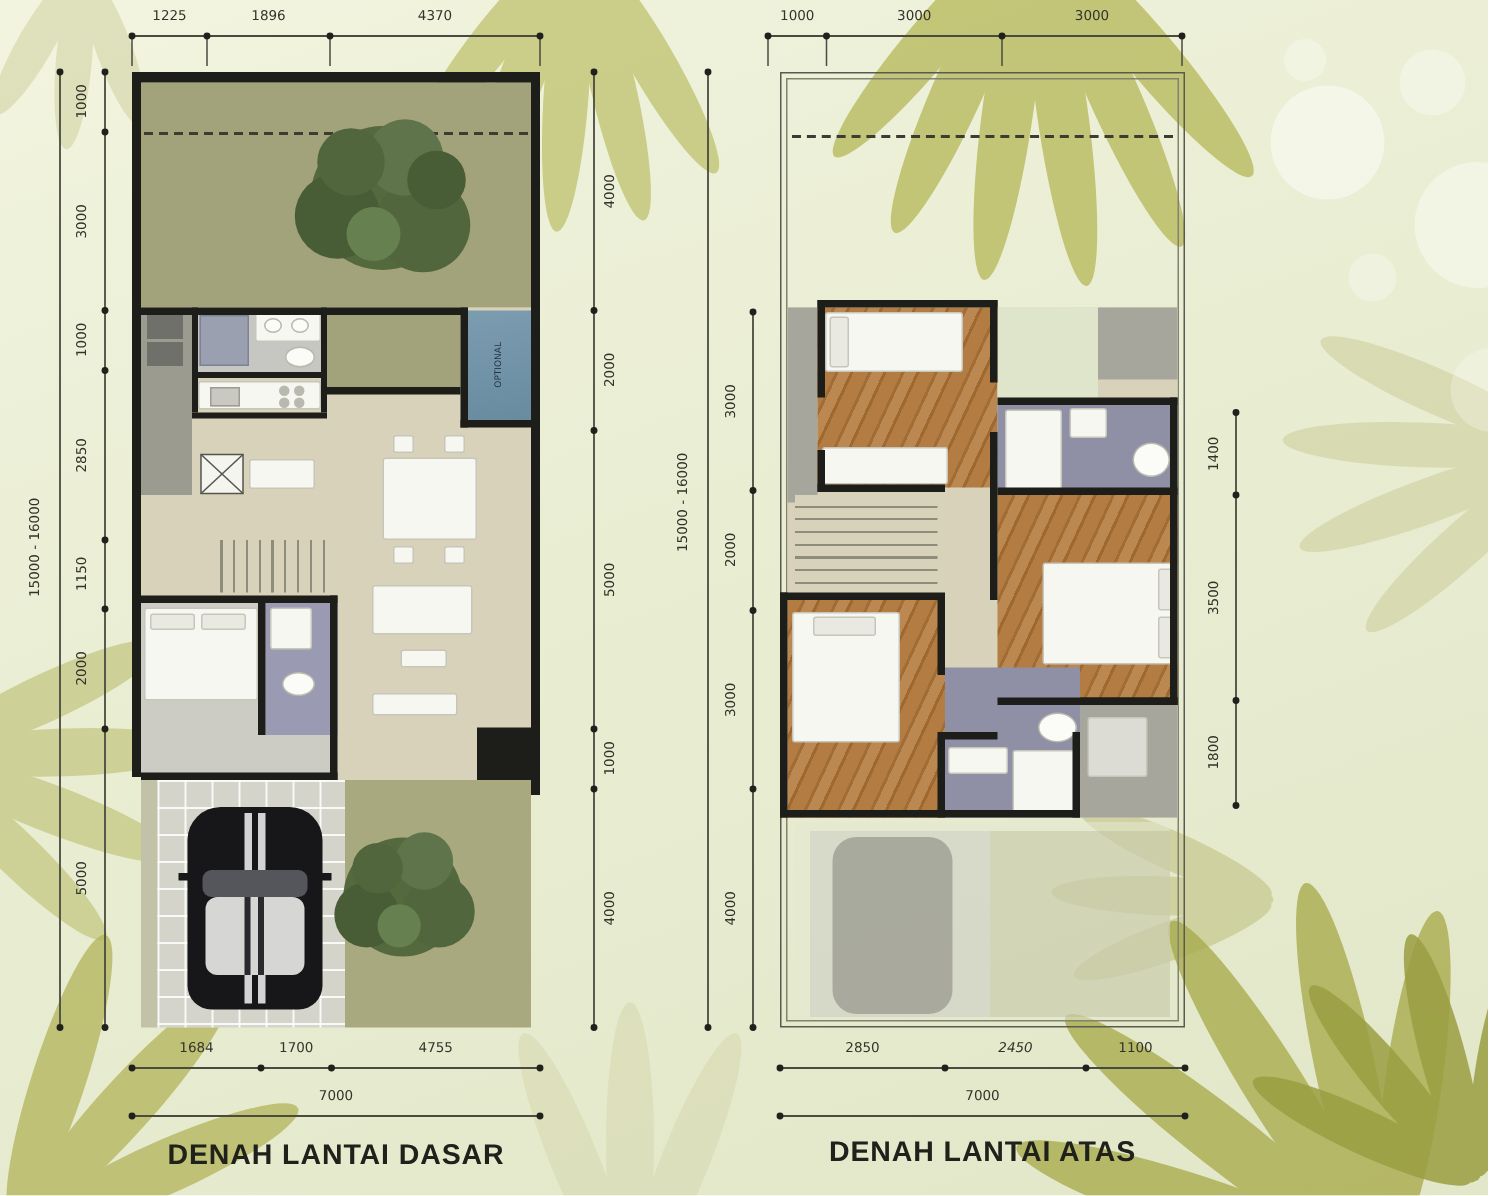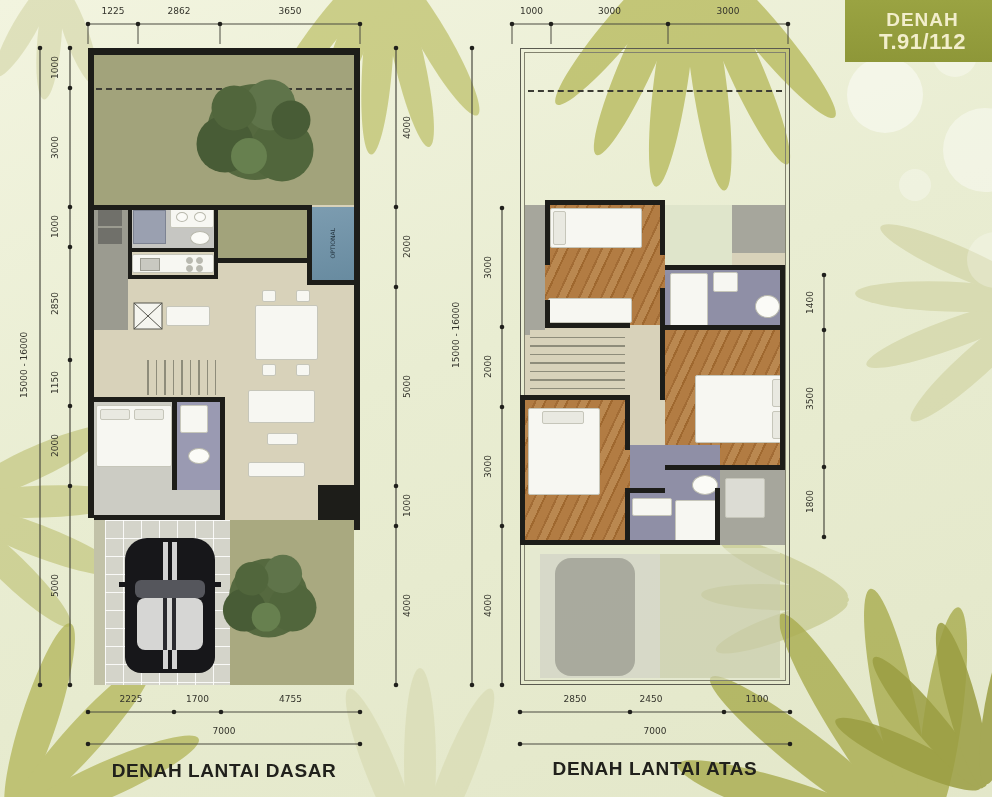--- a/index.html
+++ b/index.html
@@ -284,22 +284,22 @@
         <line x1="280" y1="10" x2="280" y2="30"></line>
       </g>
     <g fill="#20201c">
         <circle cx="8" cy="10" r="2.3"></circle>
         <circle cx="58" cy="10" r="2.3"></circle>
         <circle cx="140" cy="10" r="2.3"></circle>
         <circle cx="280" cy="10" r="2.3"></circle>
       </g>
   </svg>
   <span class="dim-label" style="left:88px;top:6px;width:50px;">1225</span>
-  <span class="dim-label" style="left:138px;top:6px;width:82px;">2862</span>
-  <span class="dim-label" style="left:220px;top:6px;width:140px;">3650</span>
+  <span class="dim-label" style="left:138px;top:6px;width:82px;">1896</span>
+  <span class="dim-label" style="left:220px;top:6px;width:140px;">4370</span>
 
   <svg class="abs" style="left:32px;top:40px;" width="16" height="655" viewBox="0 0 16 655">
     <line x1="8" y1="8" x2="8" y2="645" stroke="#4a4a40" stroke-width="1.2"></line>
     <g fill="#20201c">
         <circle cx="8" cy="8" r="2.3"></circle>
         <circle cx="8" cy="645" r="2.3"></circle>
       </g>
   </svg>
   <span class="dim-v" style="left:17px;top:300px;height:130px;">15000 - 16000</span>
 
@@ -343,21 +343,21 @@
 
   <svg class="abs" style="left:80px;top:704px;" width="290" height="16" viewBox="0 0 290 16">
     <line x1="8" y1="8" x2="280" y2="8" stroke="#4a4a40" stroke-width="1.2"></line>
     <g fill="#20201c">
         <circle cx="8" cy="8" r="2.3"></circle>
         <circle cx="94" cy="8" r="2.3"></circle>
         <circle cx="141" cy="8" r="2.3"></circle>
         <circle cx="280" cy="8" r="2.3"></circle>
       </g>
   </svg>
-  <span class="dim-label" style="left:88px;top:694px;width:86px;">2225</span>
+  <span class="dim-label" style="left:88px;top:694px;width:86px;">1684</span>
   <span class="dim-label" style="left:174px;top:694px;width:47px;">1700</span>
   <span class="dim-label" style="left:221px;top:694px;width:139px;">4755</span>
   <svg class="abs" style="left:80px;top:736px;" width="290" height="16" viewBox="0 0 290 16">
     <line x1="8" y1="8" x2="280" y2="8" stroke="#4a4a40" stroke-width="1.2"></line>
     <g fill="#20201c">
         <circle cx="8" cy="8" r="2.3"></circle>
         <circle cx="280" cy="8" r="2.3"></circle>
       </g>
   </svg>
   <span class="dim-label" style="left:88px;top:726px;width:272px;">7000</span>
@@ -421,32 +421,28 @@
   <svg class="abs" style="left:512px;top:704px;" width="286" height="16" viewBox="0 0 286 16">
     <line x1="8" y1="8" x2="278" y2="8" stroke="#4a4a40" stroke-width="1.2"></line>
     <g fill="#20201c">
         <circle cx="8" cy="8" r="2.3"></circle>
         <circle cx="118" cy="8" r="2.3"></circle>
         <circle cx="212" cy="8" r="2.3"></circle>
         <circle cx="278" cy="8" r="2.3"></circle>
       </g>
   </svg>
   <span class="dim-label" style="left:520px;top:694px;width:110px;">2850</span>
-  <span class="dim-label" style="left:604px;top:694px;width:94px;">2450</span>
+  <span class="dim-label" style="left:630px;top:694px;width:94px;font-style:italic;">2450</span>
   <span class="dim-label" style="left:724px;top:694px;width:66px;">1100</span>
   <svg class="abs" style="left:512px;top:736px;" width="286" height="16" viewBox="0 0 286 16">
     <line x1="8" y1="8" x2="278" y2="8" stroke="#4a4a40" stroke-width="1.2"></line>
     <g fill="#20201c">
         <circle cx="8" cy="8" r="2.3"></circle>
         <circle cx="278" cy="8" r="2.3"></circle>
       </g>
   </svg>
   <span class="dim-label" style="left:520px;top:726px;width:270px;">7000</span>
 
   <div class="caption" style="left:68px;top:760px;width:312px;">DENAH LANTAI DASAR</div>
   <div class="caption" style="left:510px;top:758px;width:290px;">DENAH LANTAI ATAS</div>
 
-  <div class="badge">
-    <div class="t1">DENAH</div>
-    <div class="t2">T.91/112</div>
-  </div>
 
 </div>
 
 </body></html>

